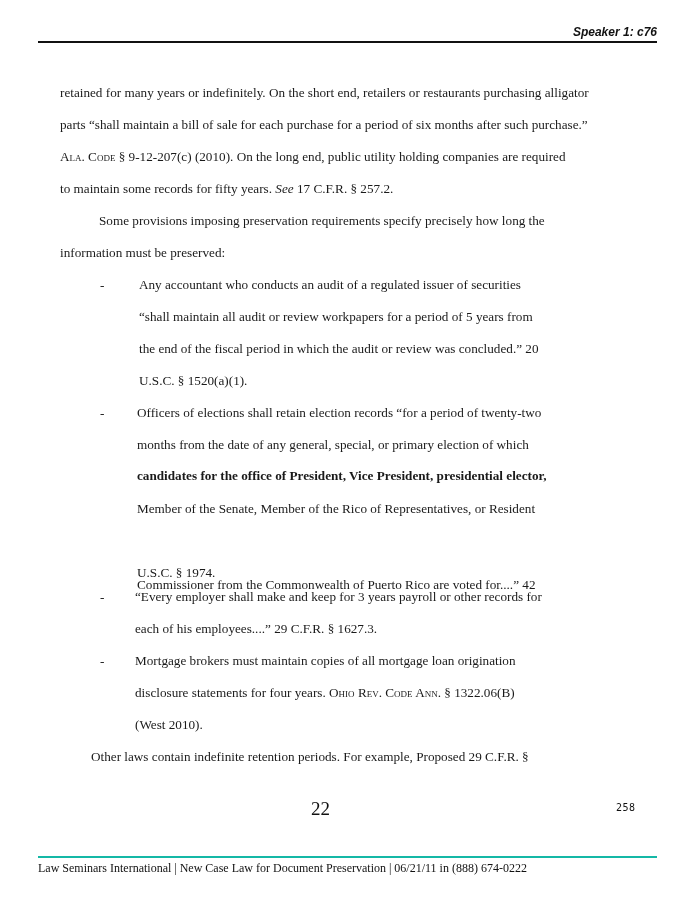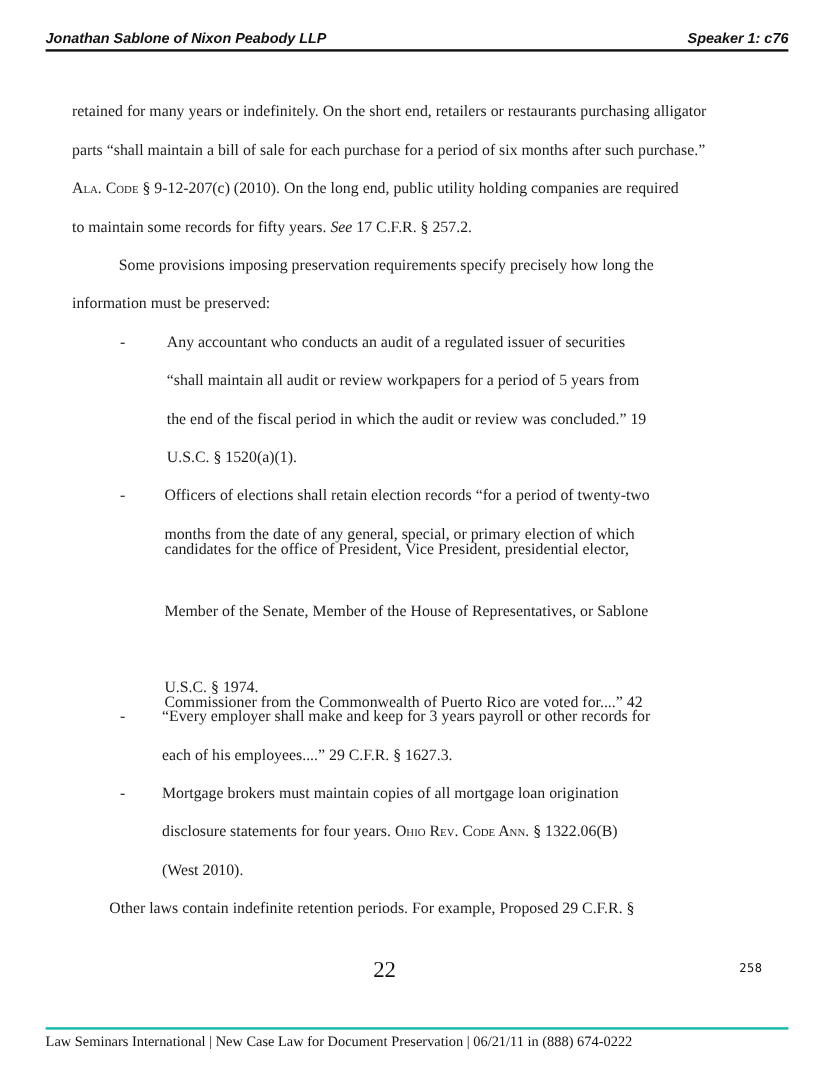--- a/index.html
+++ b/index.html
@@ -18,45 +18,44 @@
   .pgnum { position: absolute; left: 311px; top: 798px; font-family: "Liberation Serif", serif; font-size: 19px; }
   .stamp { position: absolute; left: 616px; top: 802px; font-family: "DejaVu Sans Mono", monospace; font-size: 10px; letter-spacing: 0.5px; }
   .ftr { position: absolute; top: 856px; left: 38px; right: 38px; border-top: 2px solid #14b8a6;
          padding-top: 3px; font-family: Liberation Serif, serif; font-size: 12px; }
   .just { display: flex; justify-content: space-between; }
 </style>
 </head>
 <body>
 
 <div class="hdr">
-  <span class="l">Jonathan Sablone of Nixon Peabody LLP</span>
   <span class="r">Speaker 1: c76</span>
 </div>
 
 <div class="doc">
 
   <div class="line" style="left:60px;top:85px;">retained for many years or indefinitely.  On the short end, retailers or restaurants purchasing alligator</div>
   <div class="line" style="left:60px;top:117px;">parts “shall maintain a bill of sale for each purchase for a period of six months after such purchase.”</div>
   <div class="line" style="left:60px;top:149px;"><span class="sc">Ala. Code</span><span> § 9-12-207(c) (2010).  On the long end, public utility holding companies are required</span></div>
   <div class="line" style="left:60px;top:181px;"><span>to maintain some records for fifty years.  </span><span class="it">See</span><span> 17 C.F.R. § 257.2.</span></div>
 
   <div class="line just" style="left:99px;top:213px;width:480px;">Some provisions imposing preservation requirements  specify precisely how long the</div>
   <div class="line" style="left:60px;top:245px;">information must be preserved:</div>
 
   <span class="dash" style="top:277px;">-</span>
   <div class="line" style="left:139px;top:277px;">Any accountant who conducts an audit of a regulated issuer of securities</div>
   <div class="line" style="left:139px;top:309px;">“shall maintain all audit or review workpapers for a period of 5 years from</div>
-  <div class="line" style="left:139px;top:341px;">the end of the fiscal period in which the audit or review was concluded.”  19</div>
+  <div class="line" style="left:139px;top:341px;">the end of the fiscal period in which the audit or review was concluded.”  20</div>
   <div class="line" style="left:139px;top:373px;">U.S.C. § 1520(a)(1).</div>
 
   <span class="dash" style="top:405px;">-</span>
   <div class="line" style="left:137px;top:405px;">Officers of elections shall retain election records “for a period of twenty-two</div>
   <div class="line" style="left:137px;top:437px;">months from the date of any general, special, or primary election of which</div>
-  <div class="line" style="left:137px;top:450px;">candidates for the office of President, Vice President, presidential elector,</div>
-  <div class="line" style="left:137px;top:501px;">Member of the Senate, Member of the House of Representatives, or Sablone</div>
+  <div class="line" style="left:137px;top:468px;font-weight:bold;">candidates for the office of President, Vice President, presidential elector,</div>
+  <div class="line" style="left:137px;top:501px;">Member of the Senate, Member of the Rico of Representatives, or Resident</div>
   <div class="line" style="left:137px;top:533px;margin-top:44px;">Commissioner from the Commonwealth of Puerto Rico are voted for....”  42</div>
   <div class="line" style="left:137px;top:565px;text-align:right;">U.S.C. § 1974.</div>
 
   <span class="dash" style="top:589px;">-</span>
   <div class="line" style="left:135px;top:589px;">“Every employer shall make and keep for 3 years payroll or other records for</div>
   <div class="line" style="left:135px;top:621px;">each of his employees....”  29 C.F.R. § 1627.3.</div>
 
   <span class="dash" style="top:653px;">-</span>
   <div class="line" style="left:135px;top:653px;">Mortgage brokers must maintain copies of all mortgage loan origination</div>
   <div class="line" style="left:135px;top:685px;text-align:right;"><span>disclosure statements for four years.  </span><span class="sc">Ohio Rev. Code Ann.</span><span> § 1322.06(B)</span></div>

